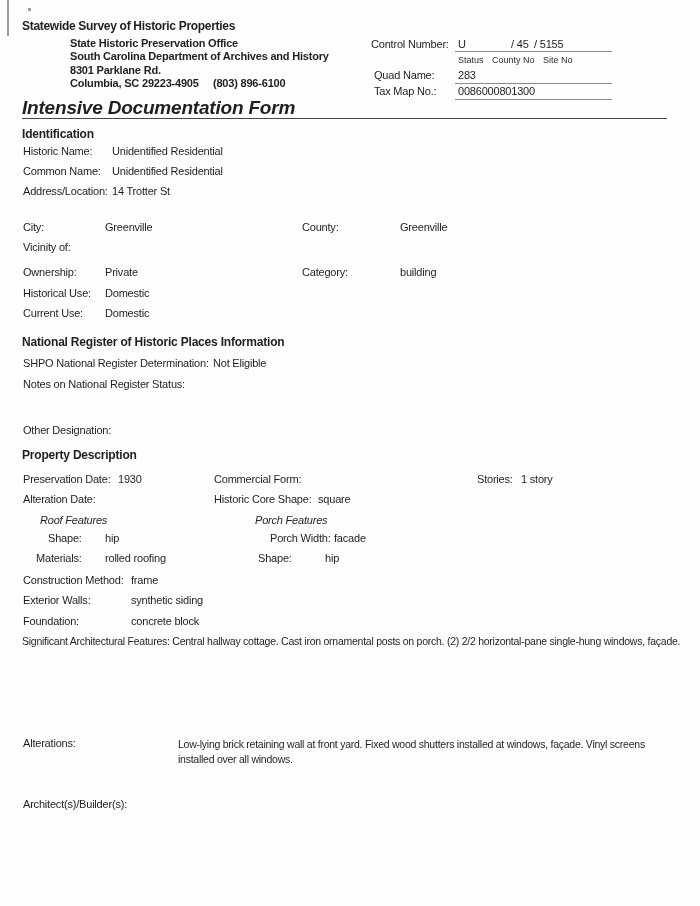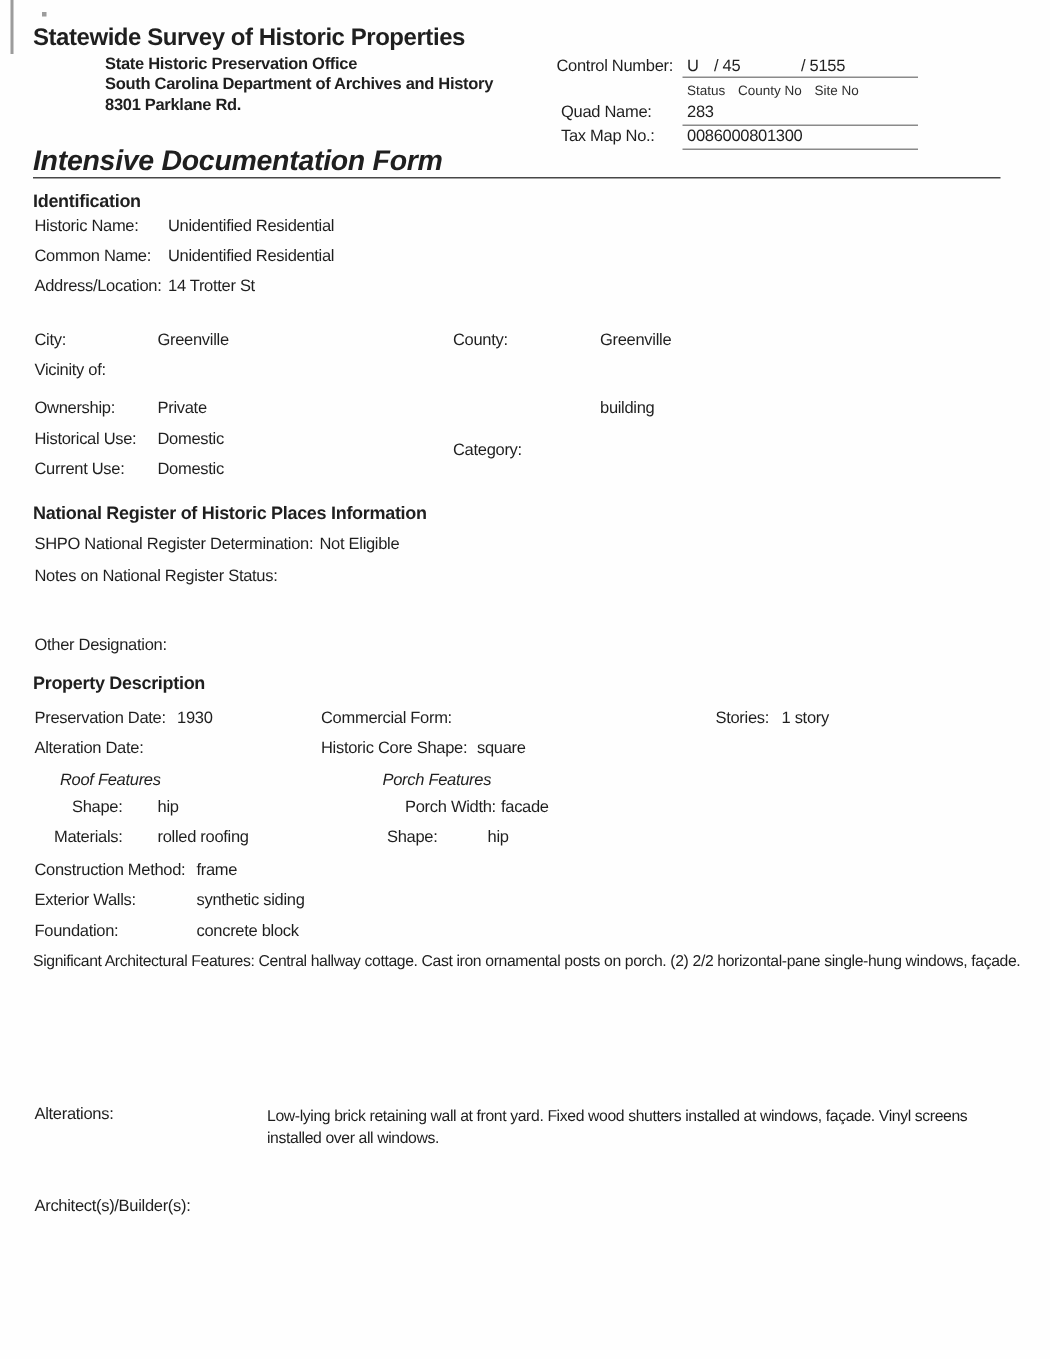--- a/index.html
+++ b/index.html
@@ -3,21 +3,21 @@
 <meta charset="utf-8">
 <style>
   html,body { margin:0; padding:0; background:#ffffff; }
   .page {
     position:relative; width:700px; height:906px; overflow:hidden;
     background:#fefefe; color:#1f1f1f;
     font-family:"Liberation Sans", sans-serif;
     font-size:11px; letter-spacing:-0.2px; line-height:13px;
   }
   .abs { position:absolute; white-space:nowrap; }
-  .title { font-size:16px; font-weight:bold; letter-spacing:-0.3px; line-height:16px; }
+  .title { font-size:12px; font-weight:bold; letter-spacing:-0.3px; line-height:16px; }
   .hline { font-size:11px; font-weight:bold; line-height:13.4px; white-space:pre;margin-left:48px; }
   .ftitle { font-size:19px; font-weight:bold; font-style:italic; letter-spacing:-0.2px; }
   .sect { font-size:12px; font-weight:bold; letter-spacing:-0.2px; }
   .caption { font-size:9px; color:#2e2e2e; letter-spacing:0; }
   .uline { position:absolute; border-bottom:1.3px solid #8a8a8a; }
   .rule { position:absolute; border-top:1.8px solid #474747; }
   .ital { font-style:italic; }
   .para { position:absolute; font-size:10.5px; letter-spacing:-0.25px; line-height:14.5px; white-space:normal; }
   .hang { padding-left:156px; text-indent:-156px; }
   .speck { position:absolute; background:#4a4a4a; opacity:0.55; }
@@ -29,27 +29,28 @@
 
   <div class="speck" style="left:7px; top:0; width:2px; height:36px;"></div>
   <div class="speck" style="left:28px; top:8px; width:3px; height:3px;"></div>
 
   <div class="abs" style="left:22px; top:18px;">
     <div class="title">Statewide Survey of Historic Properties</div>
     <div style="margin-top:3px;">
       <div class="hline">State Historic Preservation Office</div>
       <div class="hline">South Carolina Department of Archives and History</div>
       <div class="hline">8301 Parklane Rd.</div>
+      <div class="hline">Columbia, SC 29223-4905     (803) 896-6100</div>
     </div>
   </div>
 
   <div>
     <span class="abs" style="left:371px; top:38px;">Control Number:</span>
     <span class="abs" style="left:458px; top:38px;">U</span>
-    <span class="abs" style="left:476px; top:38px;">/ 45</span>
+    <span class="abs" style="left:511px; top:38px;">/ 45</span>
     <span class="abs" style="left:534px; top:38px;">/ 5155</span>
     <div class="uline" style="left:455px; top:38px; width:157px; height:13px;"></div>
     <span class="abs caption" style="left:458px; top:54px;">Status</span>
     <span class="abs caption" style="left:492px; top:54px;">County No</span>
     <span class="abs caption" style="left:543px; top:54px;">Site No</span>
 
     <span class="abs" style="left:374px; top:69px;">Quad Name:</span>
     <span class="abs" style="left:458px; top:69px;">283</span>
     <div class="uline" style="left:455px; top:70px; width:157px; height:13px;"></div>
 
@@ -76,21 +77,21 @@
     <span class="abs" style="left:23px; top:221px;">City:</span>
     <span class="abs" style="left:105px; top:221px;">Greenville</span>
     <span class="abs" style="left:302px; top:221px;">County:</span>
     <span class="abs" style="left:400px; top:221px;">Greenville</span>
 
     <span class="abs" style="left:23px; top:241px;">Vicinity of:</span>
     <span class="abs" style="left:105px; top:241px;"></span>
 
     <span class="abs" style="left:23px; top:266px;">Ownership:</span>
     <span class="abs" style="left:105px; top:266px;">Private</span>
-    <span class="abs" style="left:302px; top:266px;margin-top:28px;">Category:</span>
+    <span class="abs" style="left:302px; top:266px;">Category:</span>
     <span class="abs" style="left:400px; top:266px;">building</span>
 
     <span class="abs" style="left:23px; top:287px;">Historical Use:</span>
     <span class="abs" style="left:105px; top:287px;">Domestic</span>
 
     <span class="abs" style="left:23px; top:307px;">Current Use:</span>
     <span class="abs" style="left:105px; top:307px;">Domestic</span>
   </div>
 
   <div>

